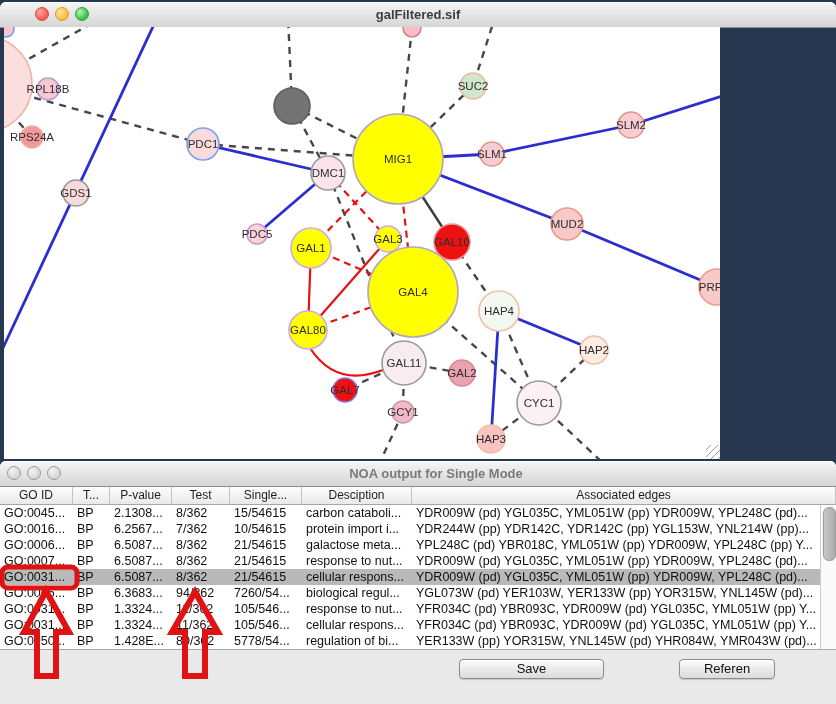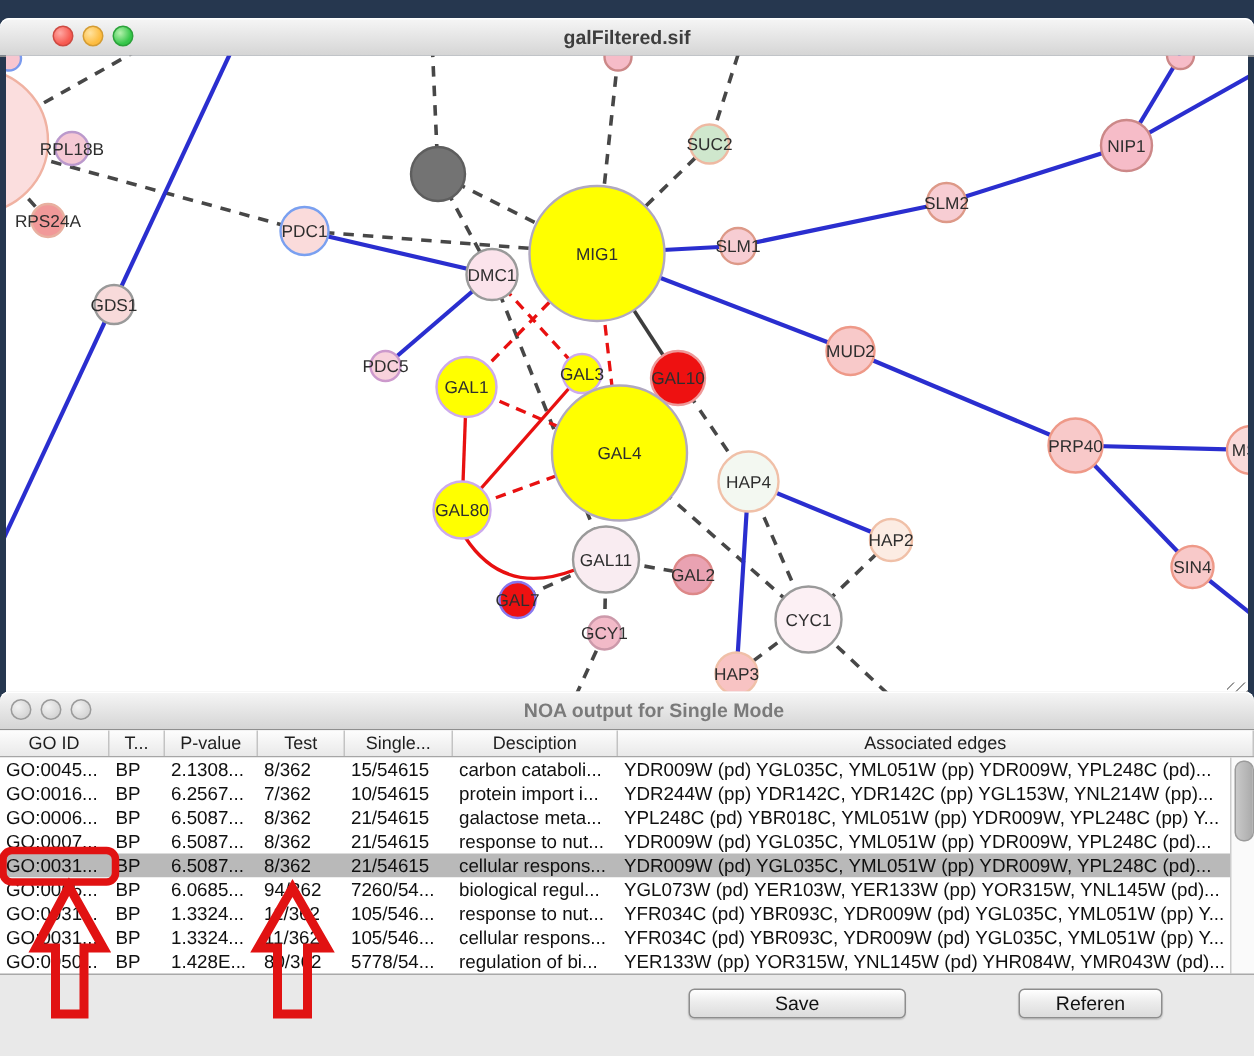--- a/index.html
+++ b/index.html
@@ -24,23 +24,23 @@
     pointer-events:none;
   }
   .title-text.inactive{color:#7a7a7a;font-weight:bold;padding-left:36px;}
   .tl{position:absolute;top:5px;width:14px;height:14px;border-radius:50%;box-sizing:border-box;}
   .tl-close{background:radial-gradient(circle at 4px 4px,#ffa9a4,#f75a51 65%);border:1px solid #ce4a42;}
   .tl-min{background:radial-gradient(circle at 4px 4px,#ffe3a0,#fdbc40 65%);border:1px solid #d49c33;}
   .tl-zoom{background:radial-gradient(circle at 4px 4px,#b6f2ae,#35c649 65%);border:1px solid #2ba23a;}
   .tl-gray{background:radial-gradient(circle at 4px 4px,#f2f2f2,#d6d6d6 70%);border:1px solid #9a9a9a;}
 
   
-  #net-window{left:0;top:12px;width:836px;height:457px;}
+  #net-window{left:0;top:2px;width:836px;height:457px;}
   #net-content{
-    position:absolute;left:4px;top:25px;width:828px;height:432px;
+    position:absolute;left:4px;top:25px;width:716px;height:432px;
     background:#ffffff;overflow:hidden;
   }
   #net-svg{display:block;}
   .node-label{font-size:11.5px;fill:#2e2e2e;text-anchor:middle;pointer-events:none;}
   #grip{
     position:absolute;right:0;bottom:0;width:14px;height:14px;
     background:repeating-linear-gradient(135deg,transparent 0 3px,#9a9a9a 3px 4px,#ffffff 4px 5px);
   }
 
   
@@ -276,21 +276,21 @@
           <div class="cell c1">BP</div>
           <div class="cell c2">6.5087...</div>
           <div class="cell c3">8/362</div>
           <div class="cell c4">21/54615</div>
           <div class="cell c5">cellular respons...</div>
           <div class="cell c6">YDR009W (pd) YGL035C, YML051W (pp) YDR009W, YPL248C (pd)...</div>
         </div>
         <div class="row">
           <div class="cell c0">GO:0065...</div>
           <div class="cell c1">BP</div>
-          <div class="cell c2">6.0685...</div>
+          <div class="cell c2">6.3683...</div>
           <div class="cell c3">94/362</div>
           <div class="cell c4">7260/54...</div>
           <div class="cell c5">biological regul...</div>
           <div class="cell c6">YGL073W (pd) YER103W, YER133W (pp) YOR315W, YNL145W (pd)...</div>
         </div>
         <div class="row">
           <div class="cell c0">GO:0031...</div>
           <div class="cell c1">BP</div>
           <div class="cell c2">1.3324...</div>
           <div class="cell c3">11/362</div>

